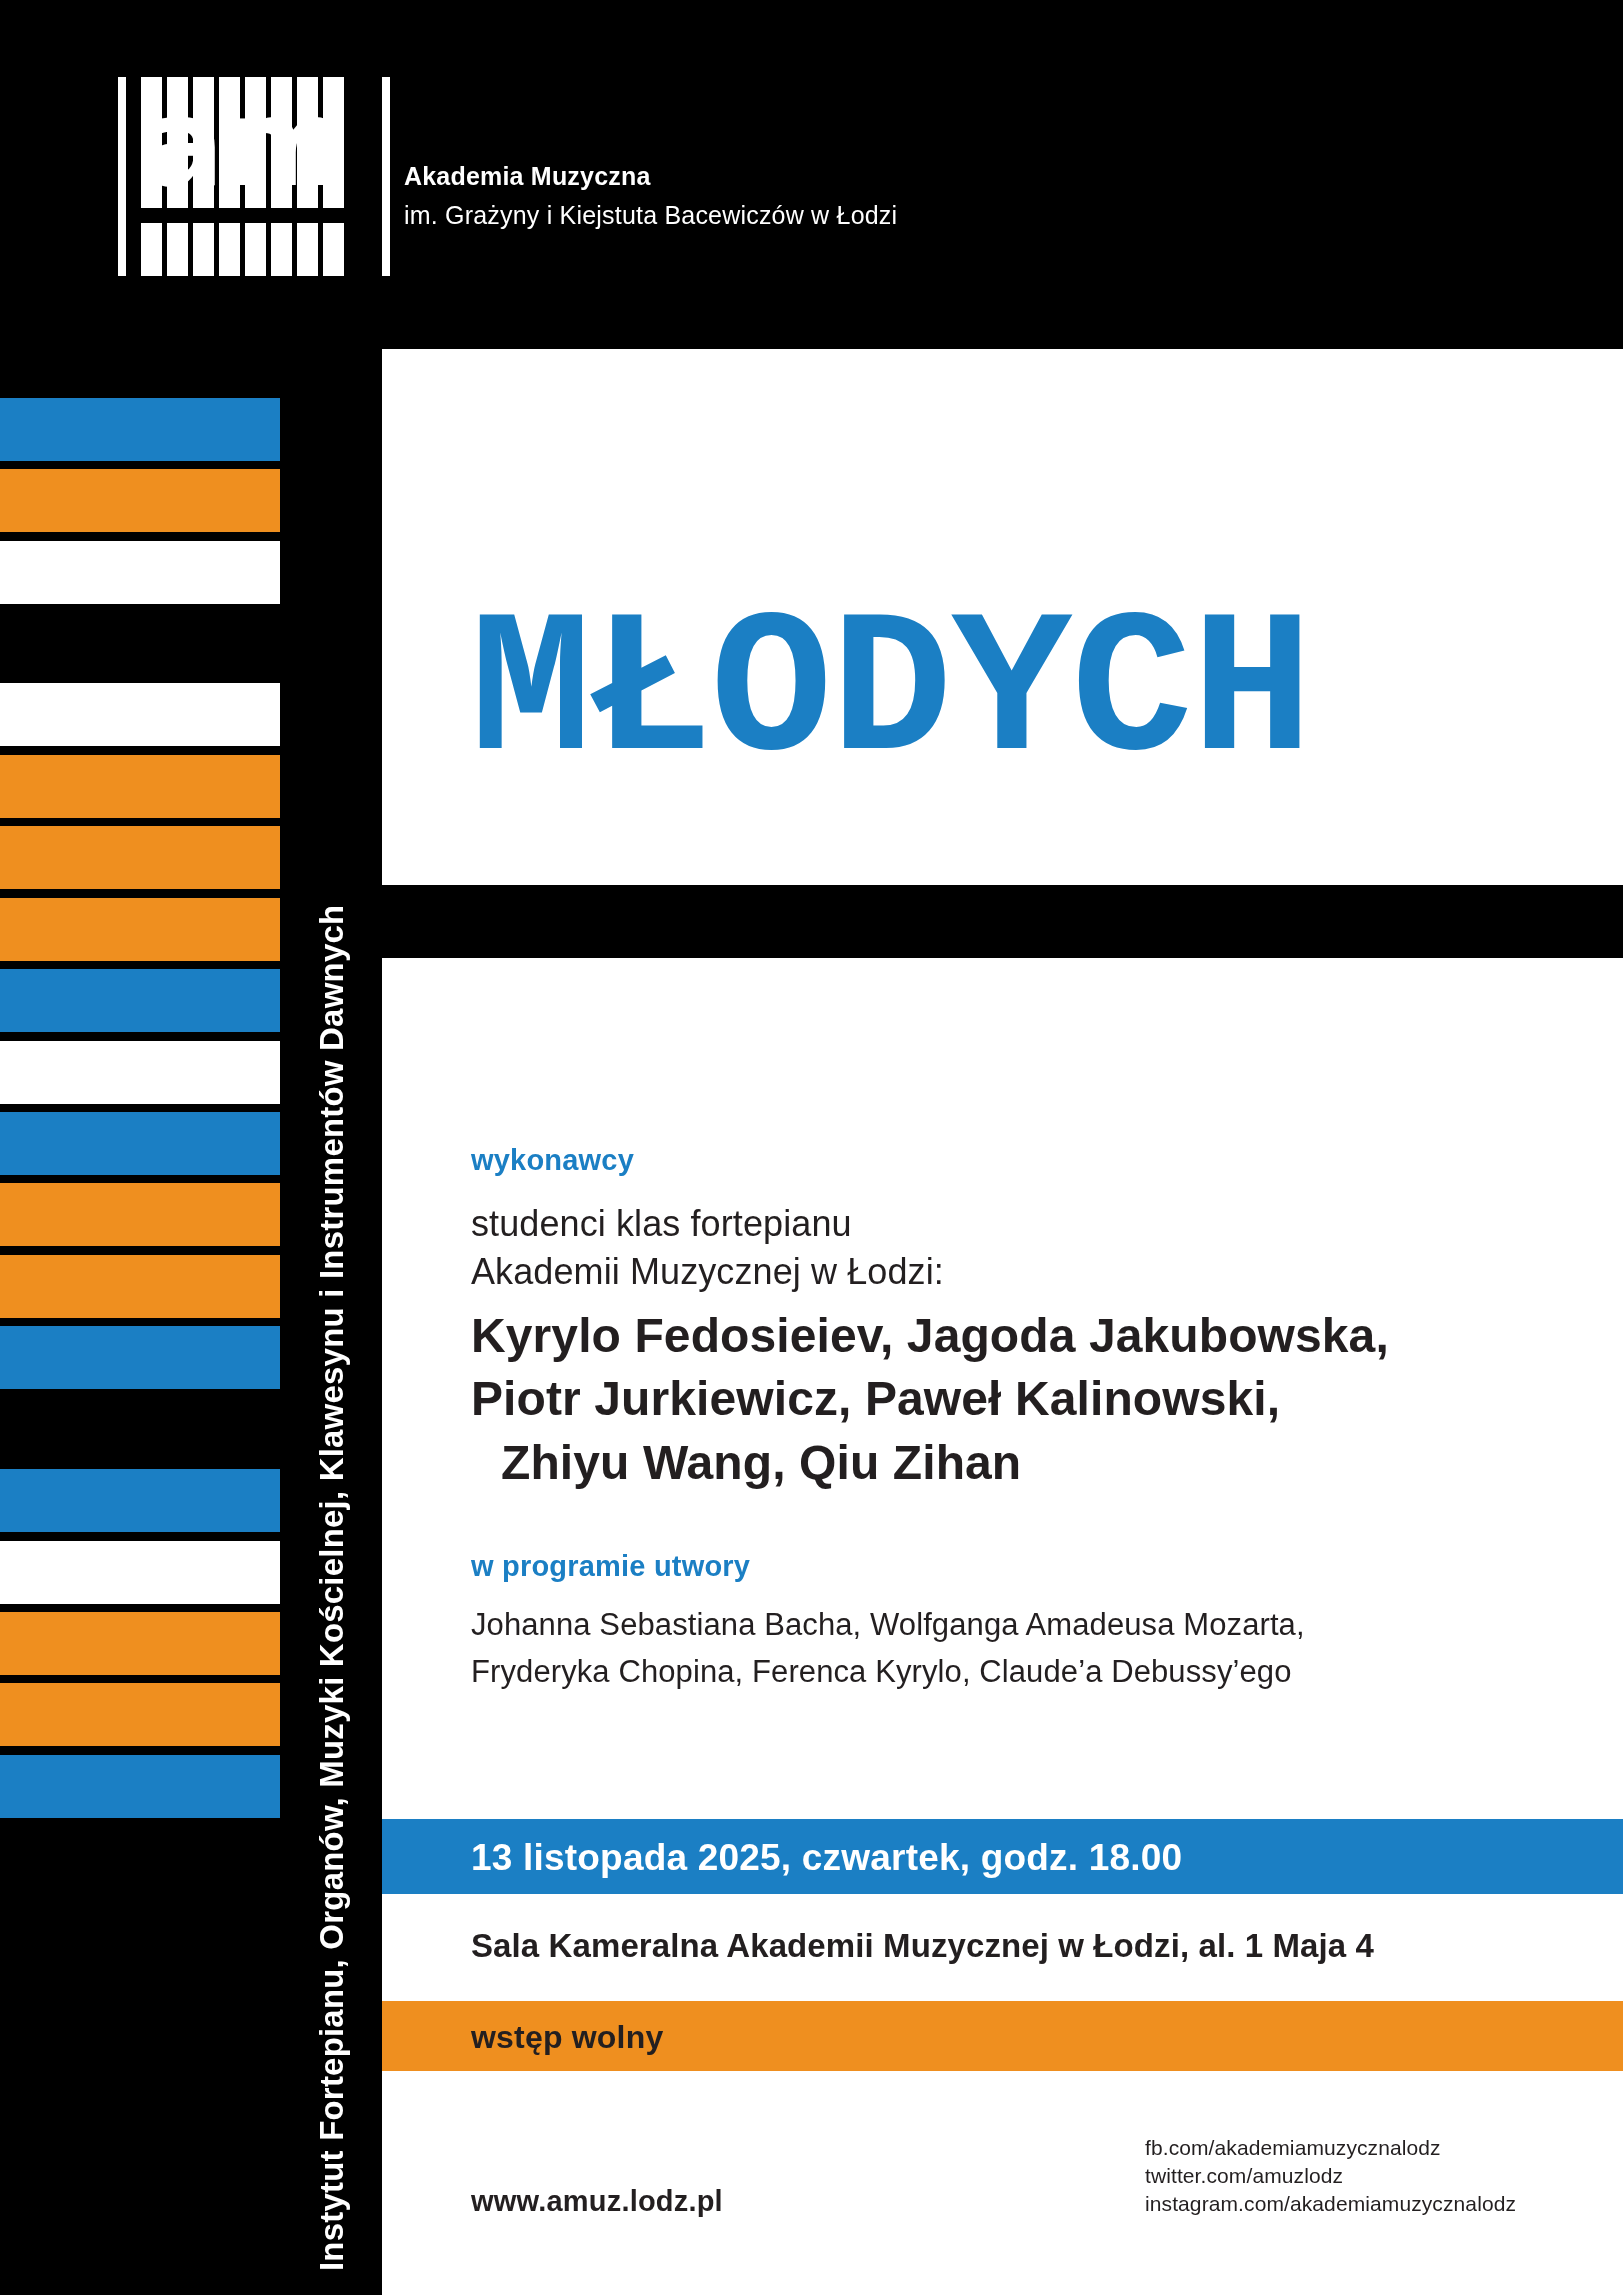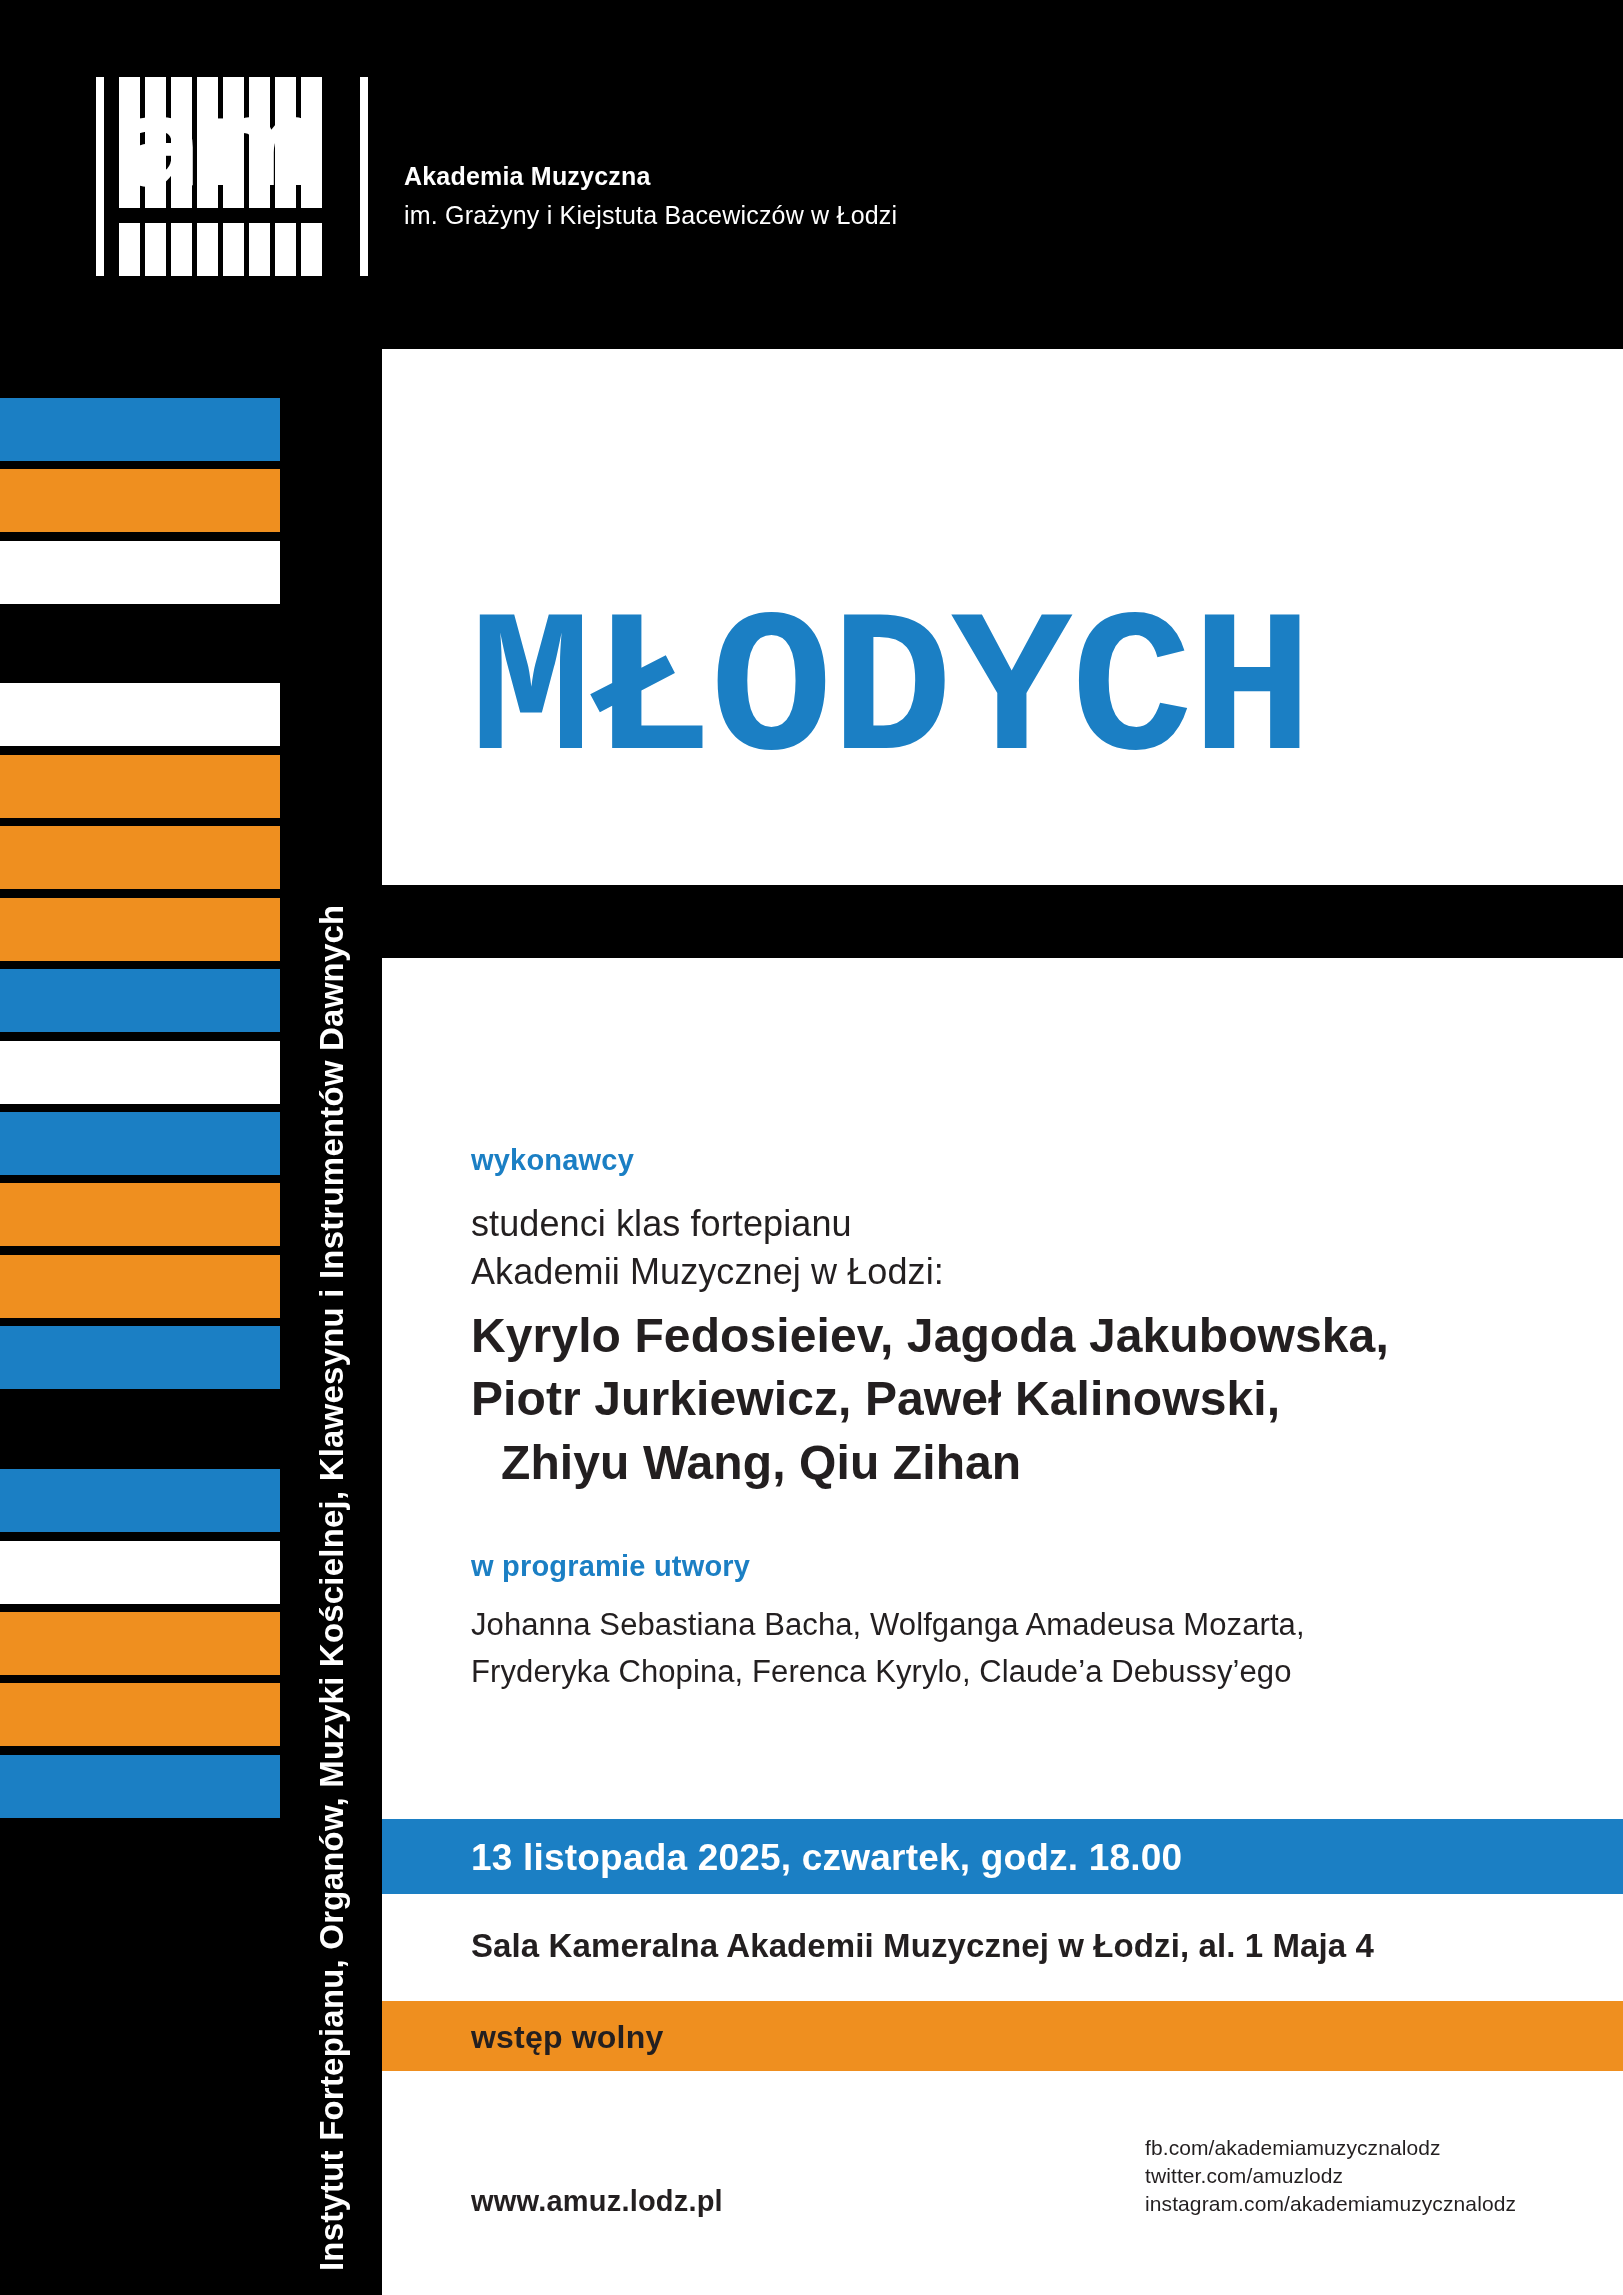--- a/index.html
+++ b/index.html
@@ -24,21 +24,21 @@
   
   .header {
     position: absolute;
     left: 0; top: 0;
     width: 1623px;
     height: 349px;
     background: #000000;
   }
   .logo-box {
     position: absolute;
-    left: 96px;
+    left: 118px;
     top: 77px;
     width: 236px;
     height: 199px;
   }
   .logo-rule {
     position: absolute;
     top: 0;
     width: 8px;
     height: 199px;
     background: #ffffff;

